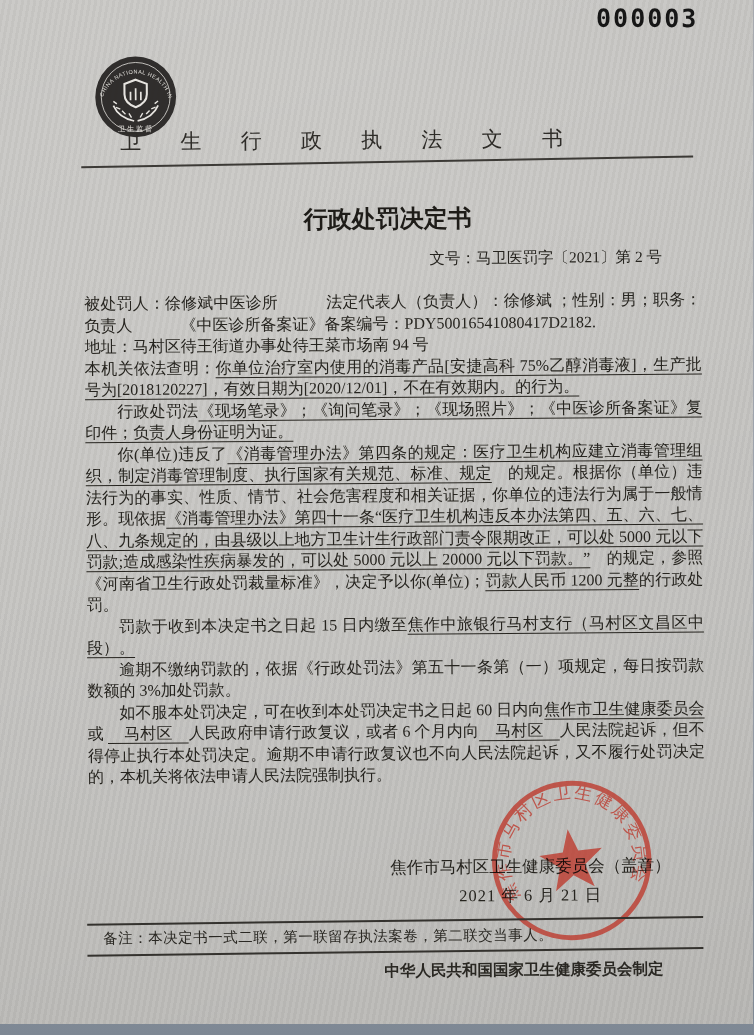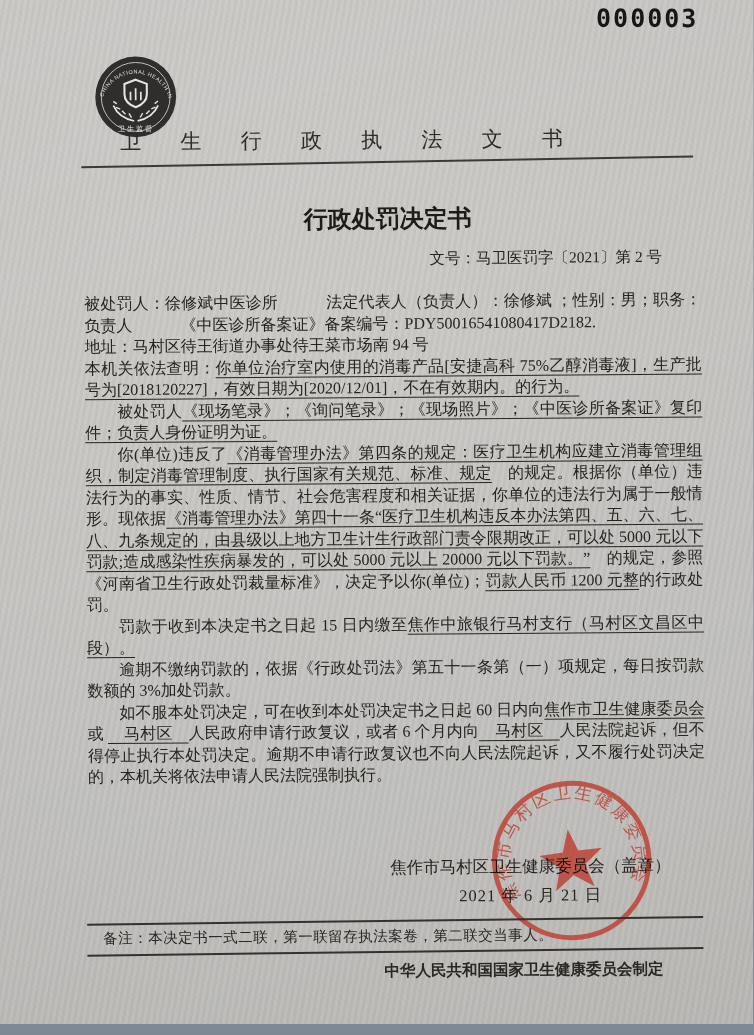--- a/index.html
+++ b/index.html
@@ -109,21 +109,21 @@
     <div class="form-header">卫 生 行 政 执 法 文 书</div>
     <div class="header-rule"></div>
 
     <h1 class="doc-title">行政处罚决定书</h1>
     <div class="doc-number">文号：马卫医罚字〔2021〕第 2 号</div>
 
     <div class="body-text">
         <p class="body-p"><span>被处罚人：徐修斌中医诊所　　　法定代表人（负责人）：徐修斌 ；性别：男；职务：负责人　　　《中医诊所备案证》备案编号：PDY50016541080417D2182.</span></p>
         <p class="body-p"><span>地址：马村区待王街道办事处待王菜市场南 94 号</span></p>
         <p class="body-p"><span>本机关依法查明：</span><span class="u">你单位治疗室内使用的消毒产品[安捷高科 75%乙醇消毒液]，生产批号为[2018120227]，有效日期为[2020/12/01]，不在有效期内。的行为。</span></p>
-        <p class="body-p indent"><span>被处罚人</span><span class="u">《现场笔录》；《询问笔录》；《现场照片》；《中医诊所备案证》复印件；负责人身份证明为证。</span></p>
+        <p class="body-p indent"><span>行政处罚法</span><span class="u">《现场笔录》；《询问笔录》；《现场照片》；《中医诊所备案证》复印件；负责人身份证明为证。</span></p>
         <p class="body-p indent"><span>你(单位)违反了</span><span class="u">《消毒管理办法》第四条的规定：医疗卫生机构应建立消毒管理组织，制定消毒管理制度、执行国家有关规范、标准、规定</span><span>　的规定。根据你（单位）违法行为的事实、性质、情节、社会危害程度和相关证据，你单位的违法行为属于一般情形。现依据</span><span class="u">《消毒管理办法》第四十一条“医疗卫生机构违反本办法第四、五、六、七、八、九条规定的，由县级以上地方卫生计生行政部门责令限期改正，可以处 5000 元以下罚款;造成感染性疾病暴发的，可以处 5000 元以上 20000 元以下罚款。”</span><span>　的规定，参照《河南省卫生行政处罚裁量标准》，决定予以你(单位)；</span><span class="u">罚款人民币 1200 元整</span><span>的行政处罚。</span></p>
         <p class="body-p indent"><span>罚款于收到本决定书之日起 15 日内缴至</span><span class="u">焦作中旅银行马村支行（马村区文昌区中段）。</span></p>
         <p class="body-p indent"><span>逾期不缴纳罚款的，依据《行政处罚法》第五十一条第（一）项规定，每日按罚款数额的 3%加处罚款。</span></p>
         <p class="body-p indent"><span>如不服本处罚决定，可在收到本处罚决定书之日起 60 日内向</span><span class="u">焦作市卫生健康委员会</span><span> 或 </span><span class="u">　马村区　</span><span>人民政府申请行政复议，或者 6 个月内向</span><span class="u">　马村区　</span><span>人民法院起诉，但不得停止执行本处罚决定。逾期不申请行政复议也不向人民法院起诉，又不履行处罚决定的，本机关将依法申请人民法院强制执行。</span></p>
       </div>
 
     <div class="signature">
       <div>焦作市马村区卫生健康委员会（盖章）</div>
       <div class="date">2021 年 6 月 21 日</div>
     </div>

